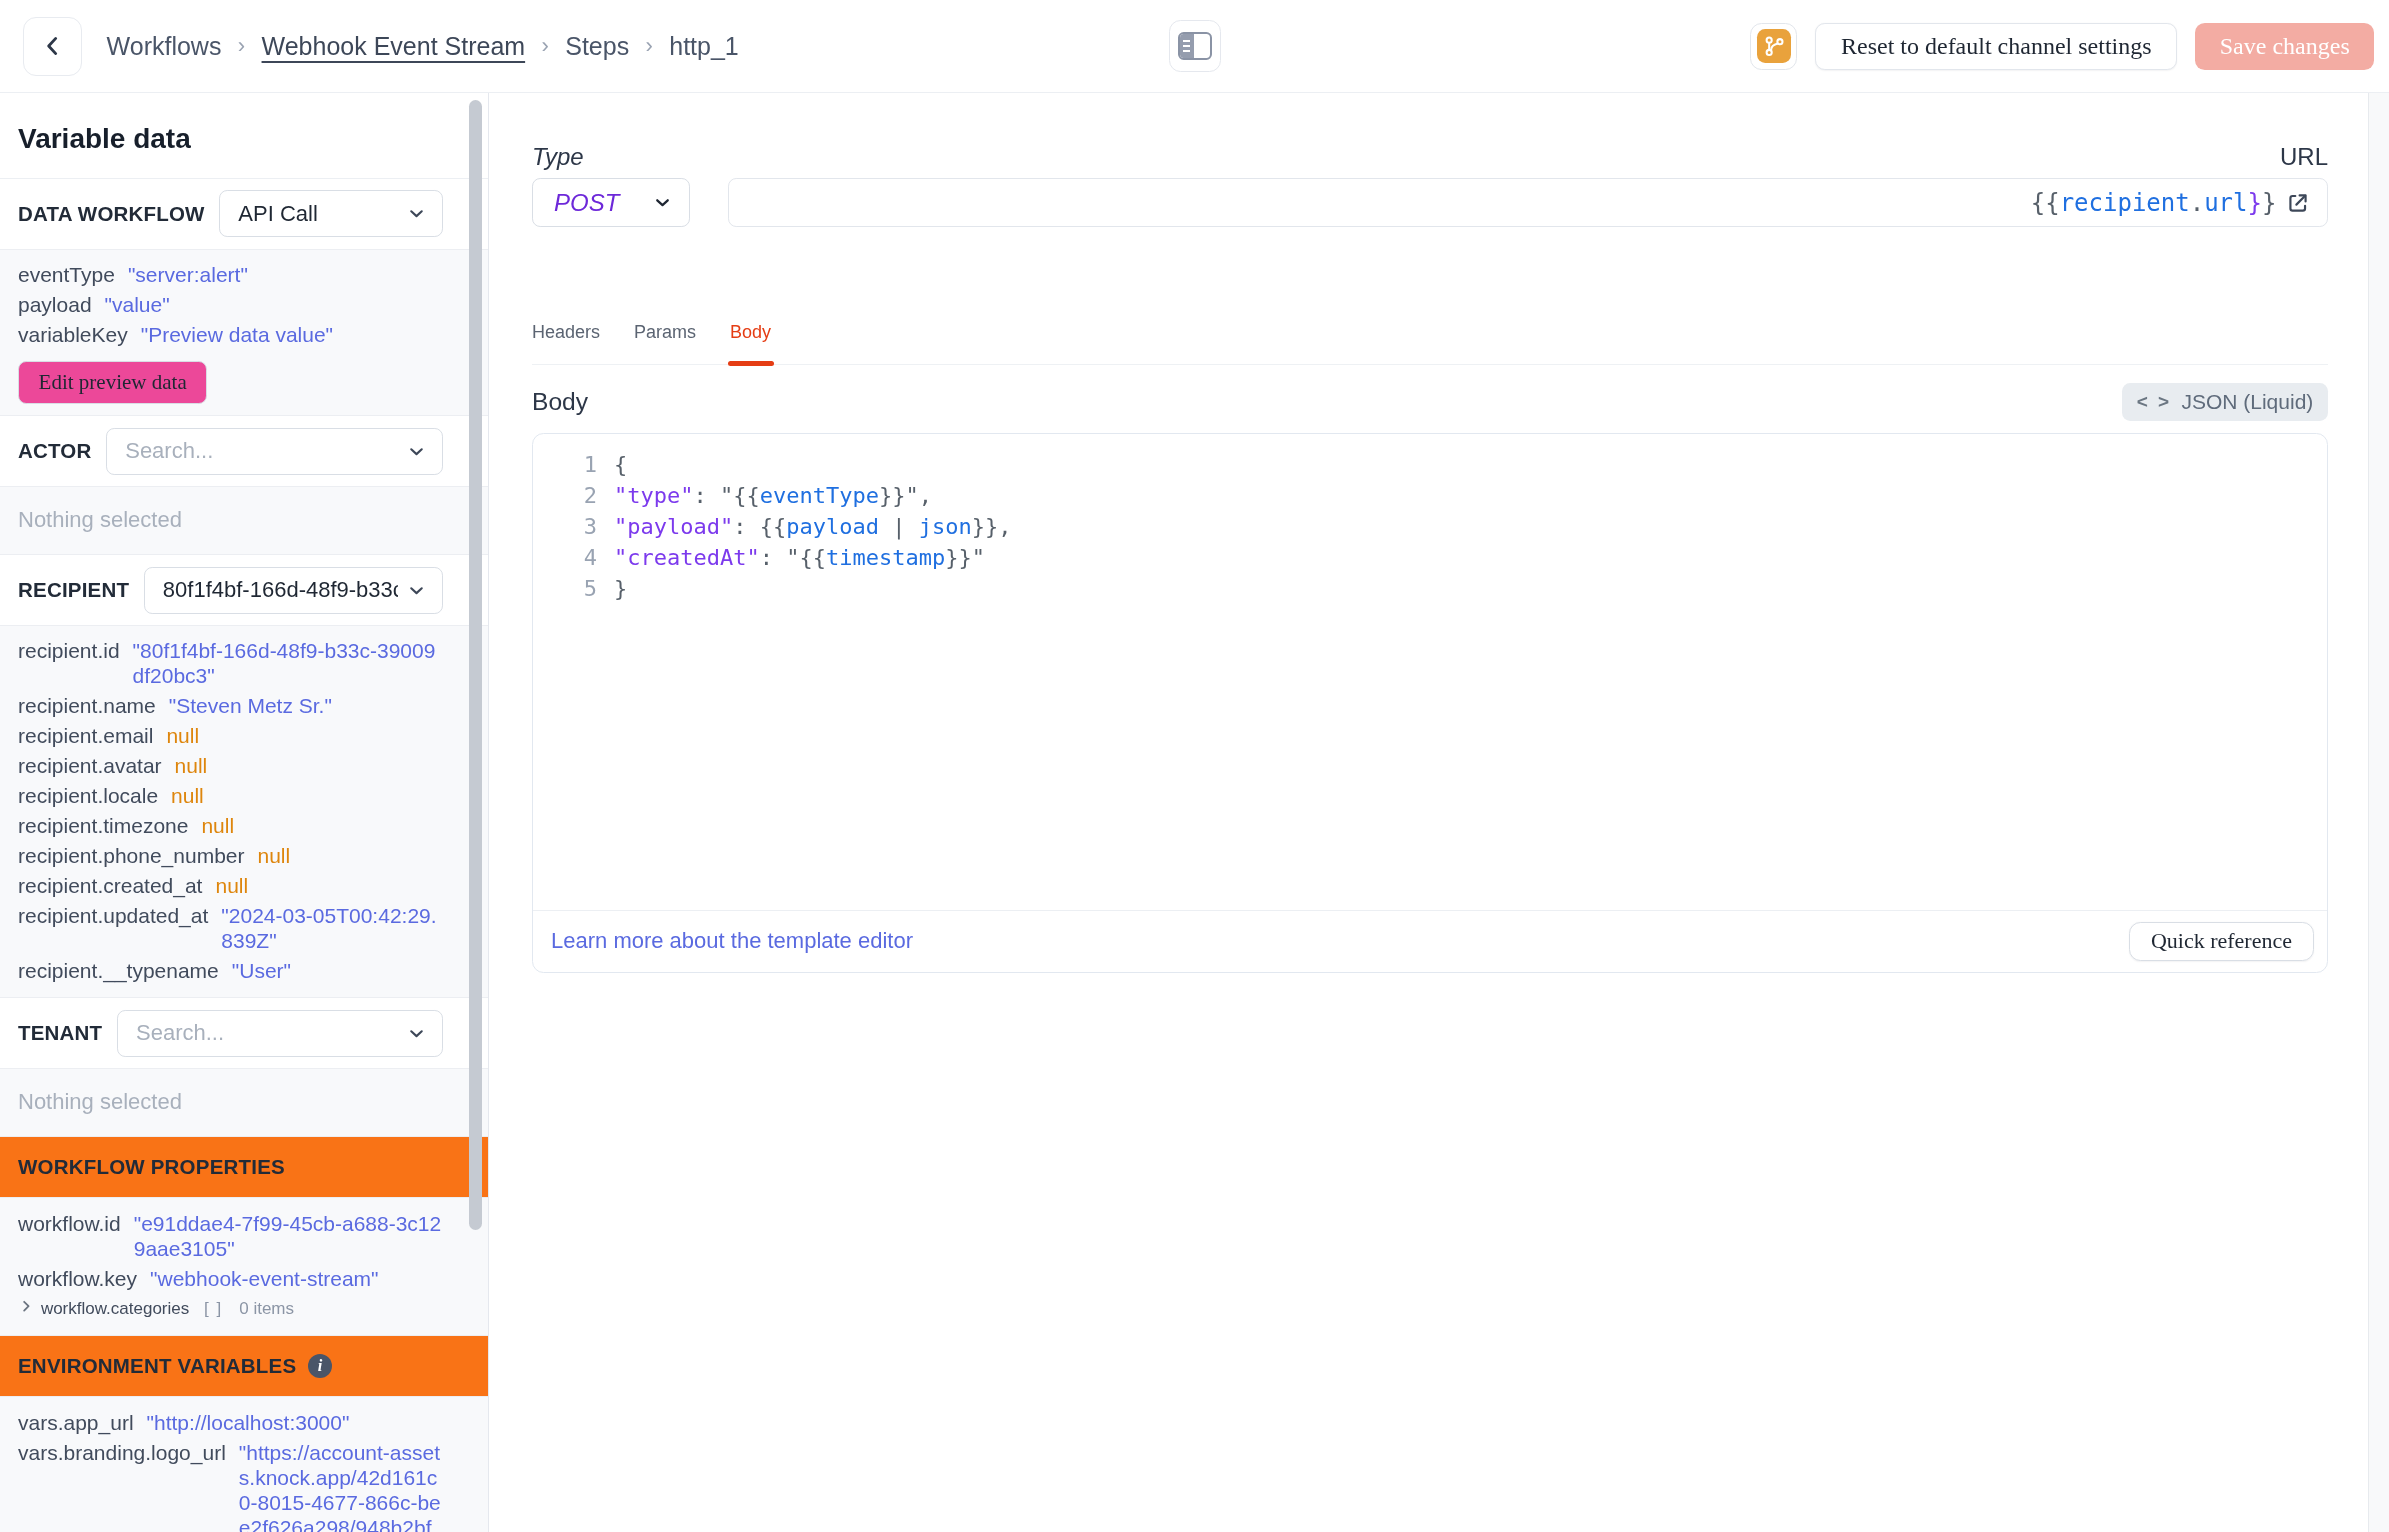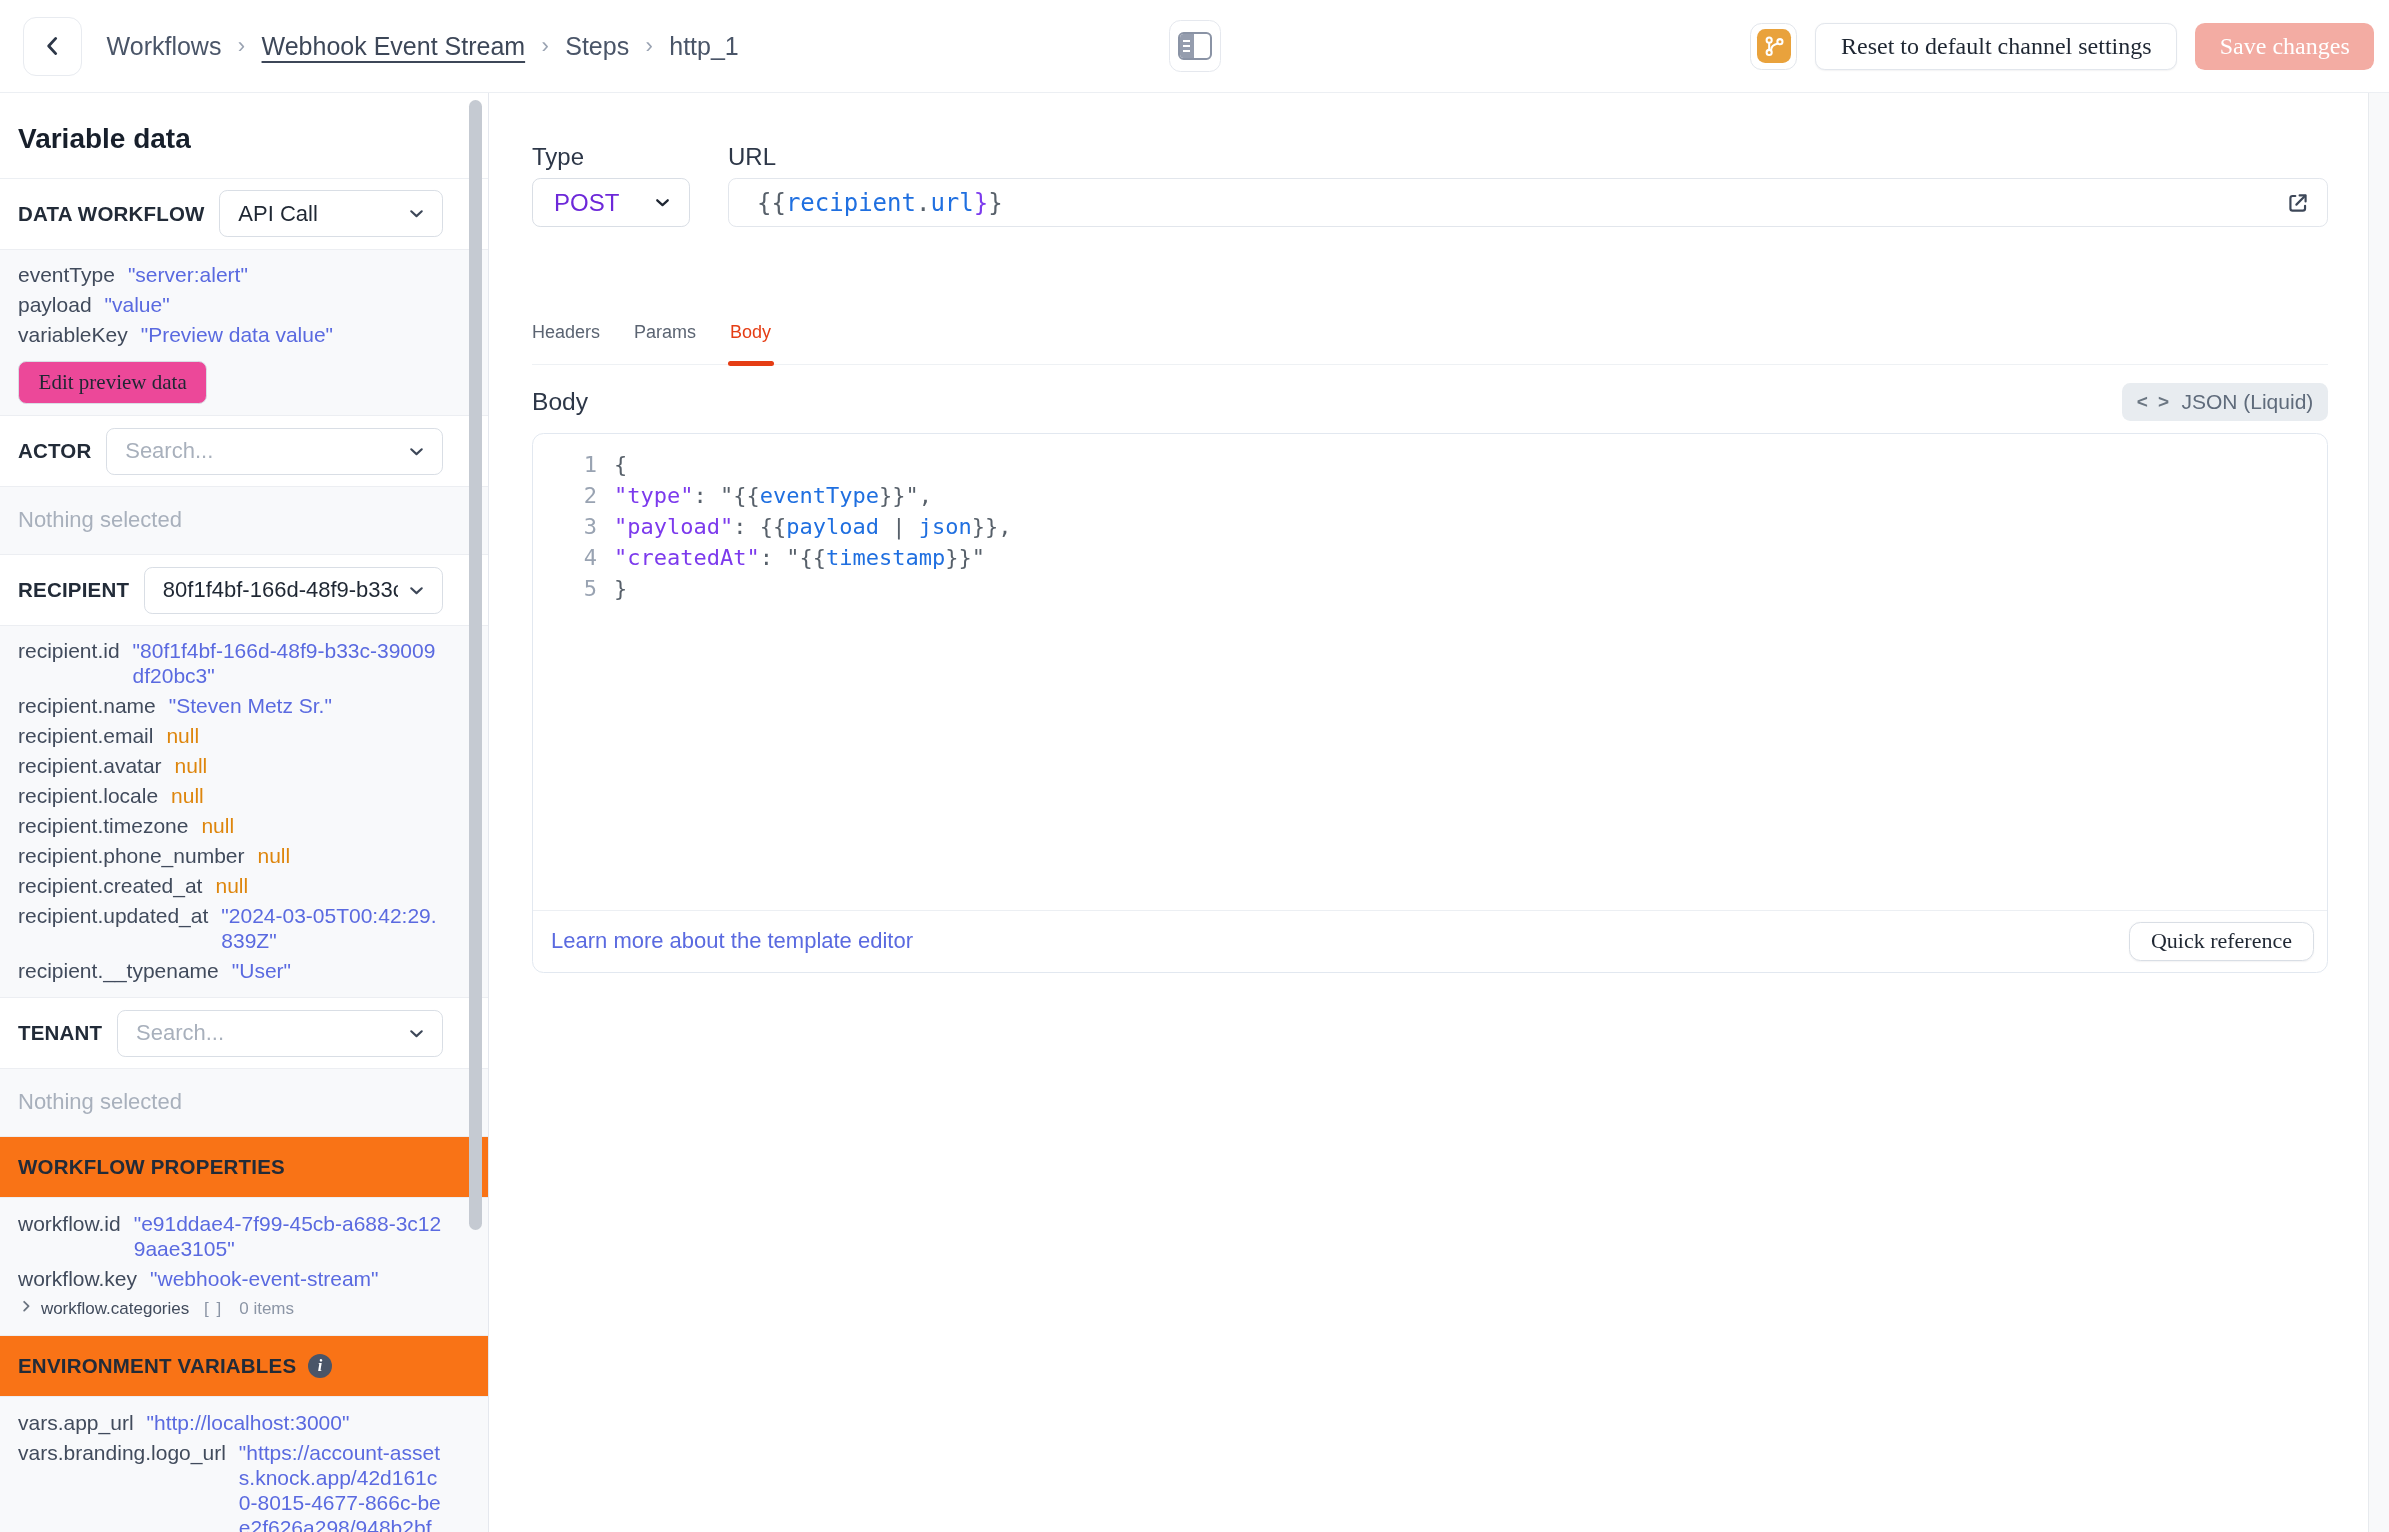--- a/index.html
+++ b/index.html
@@ -70,22 +70,22 @@
   .info-icon{width:24.6px;height:24.6px;border-radius:50%;background:#4a5568;color:#fff;font-size:16.4px;font-weight:700;
              display:flex;align-items:center;justify-content:center;font-family:"Liberation Serif",serif;font-style:italic;}
   .cat-row{display:flex;align-items:flex-start;gap:6.5px;padding:2.5px 0;font-size:17px;line-height:25px;}
   .cat-chev{display:flex;margin-top:2.5px;}
   .cat-key{color:#414b5c;}
   .cat-brackets{color:#8b95a5;margin-left:8.2px;letter-spacing:1.6px;}
   .cat-count{color:#8b95a5;margin-left:9.8px;}
 
   
   .request-row{display:flex;gap:38px;}
-  .req-col-type{width:158px;flex:none;}
-  .req-col-url{flex:1;min-width:0;}
+  .req-col-type{width:158px;flex:none;font-style:italic;}
+  .req-col-url{flex:1;min-width:0;text-align:right;}
   .req-label{font-size:24px;font-weight:500;color:#2d3748;margin-bottom:7.4px;}
   .method-select{height:49px;border:1.6px solid #d9dee5;border-radius:8.2px;background:#fff;
                  display:flex;align-items:center;padding:0 16.4px 0 21px;font-size:24px;font-weight:500;color:#6d28d9;}
   .url-input{height:49px;border:1.6px solid #e2e6ec;border-radius:8.2px;background:#fff;
              display:flex;align-items:center;padding:0 16.4px 0 28px;
              font-family:"DejaVu Sans Mono",monospace;font-size:24px;}
   .url-tokens{flex:1;overflow:hidden;white-space:nowrap;}
   .tk-p{color:var(--punc);} .tk-v{color:var(--var);} .tk-k{color:var(--key);}
 
   

